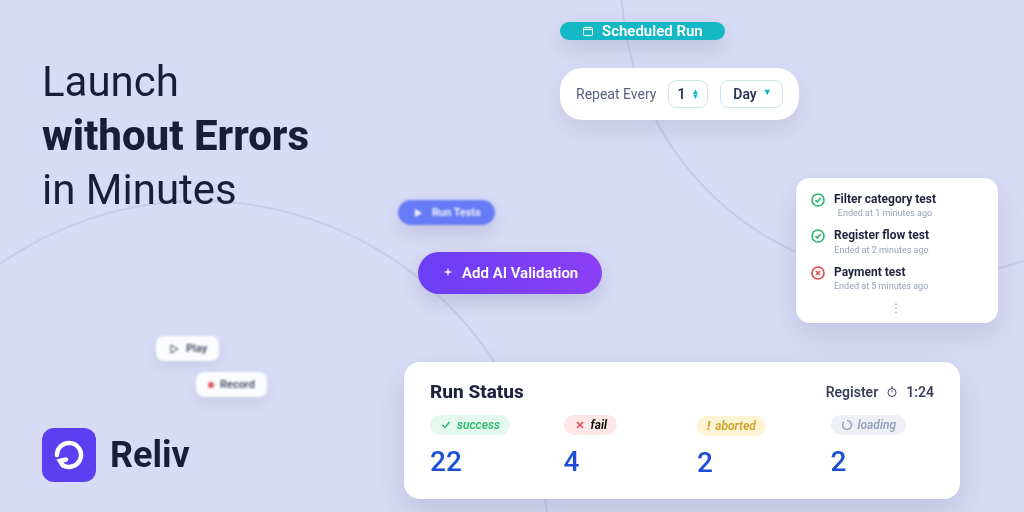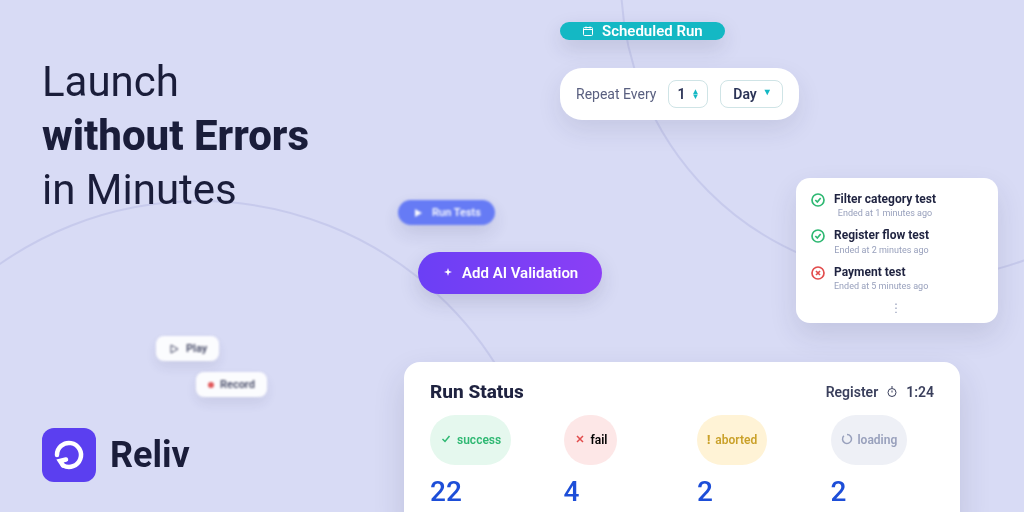--- a/index.html
+++ b/index.html
@@ -107,22 +107,22 @@
     position: absolute; left: 404px; top: 362px; width: 556px;
     background: #fff; border-radius: 16px; padding: 18px 26px 20px;
     box-shadow: 0 14px 32px rgba(40,40,80,.14);
   }
   .status-head { display:flex; justify-content:space-between; align-items:center; margin-bottom:12px; }
   .status-title { font-size: 19px; font-weight: 800; color:#1f2340; }
   .duration { display:flex; align-items:center; gap:8px; font-size:14px; color:#3a3f5c; font-weight:600; }
   .status-grid { display:flex; gap: 30px; }
   .col { flex: 1; }
   .badge {
-    display:inline-flex; align-items:flex-start; gap:5px;
-    border-radius: 999px; padding: 18px 10px; font-size: 12px; font-weight:600;
+    display:inline-flex; align-items:center; gap:5px;
+    border-radius: 999px; padding: 3px 10px; font-size: 12px; font-weight:600;font-style:italic;
   }
   .b-success { background:#e5f8ee; color:#2eb872; }
   .b-fail    { background:#fde7e7; color:#000000; }
   .b-abort   { background:#fff3d6; color:#caa12a; }
   .b-load    { background:#eef0f6; color:#98a0bc; }
   .count { font-size: 28px; font-weight:500; color:#1d4ed8; margin-top:10px; }
 
   .ic { width:12px; height:12px; display:inline-block; }
 </style>
 </head>

